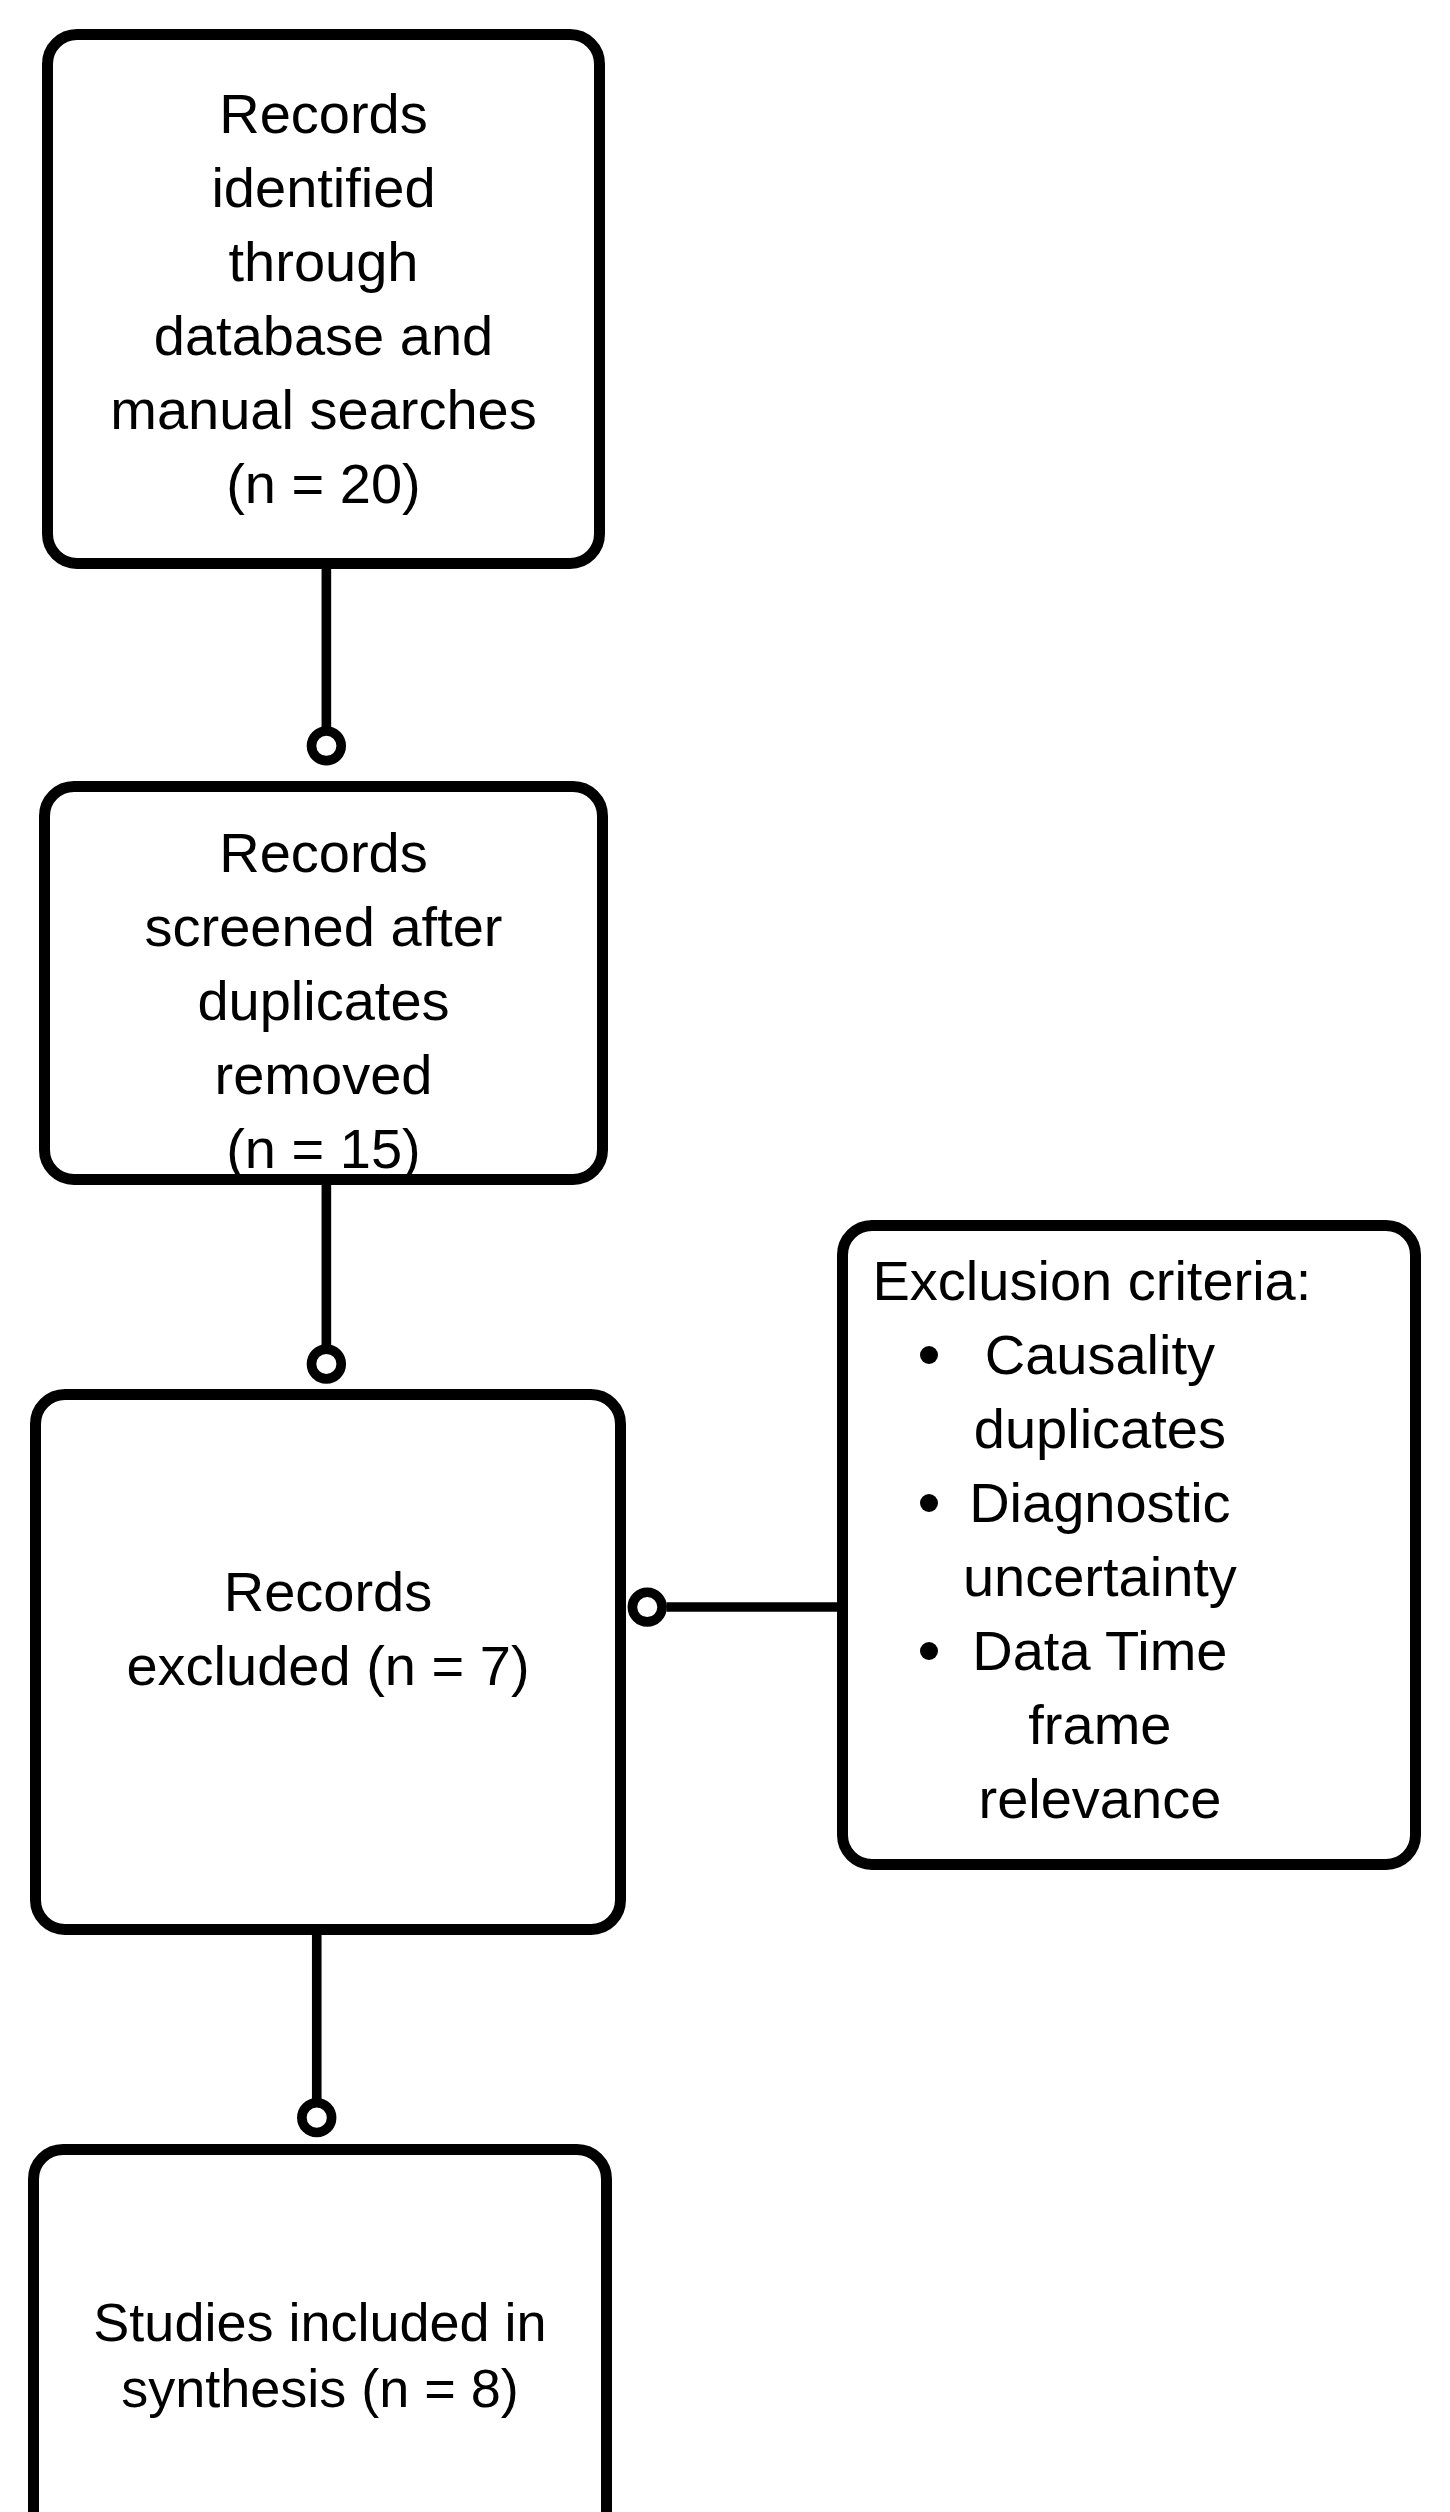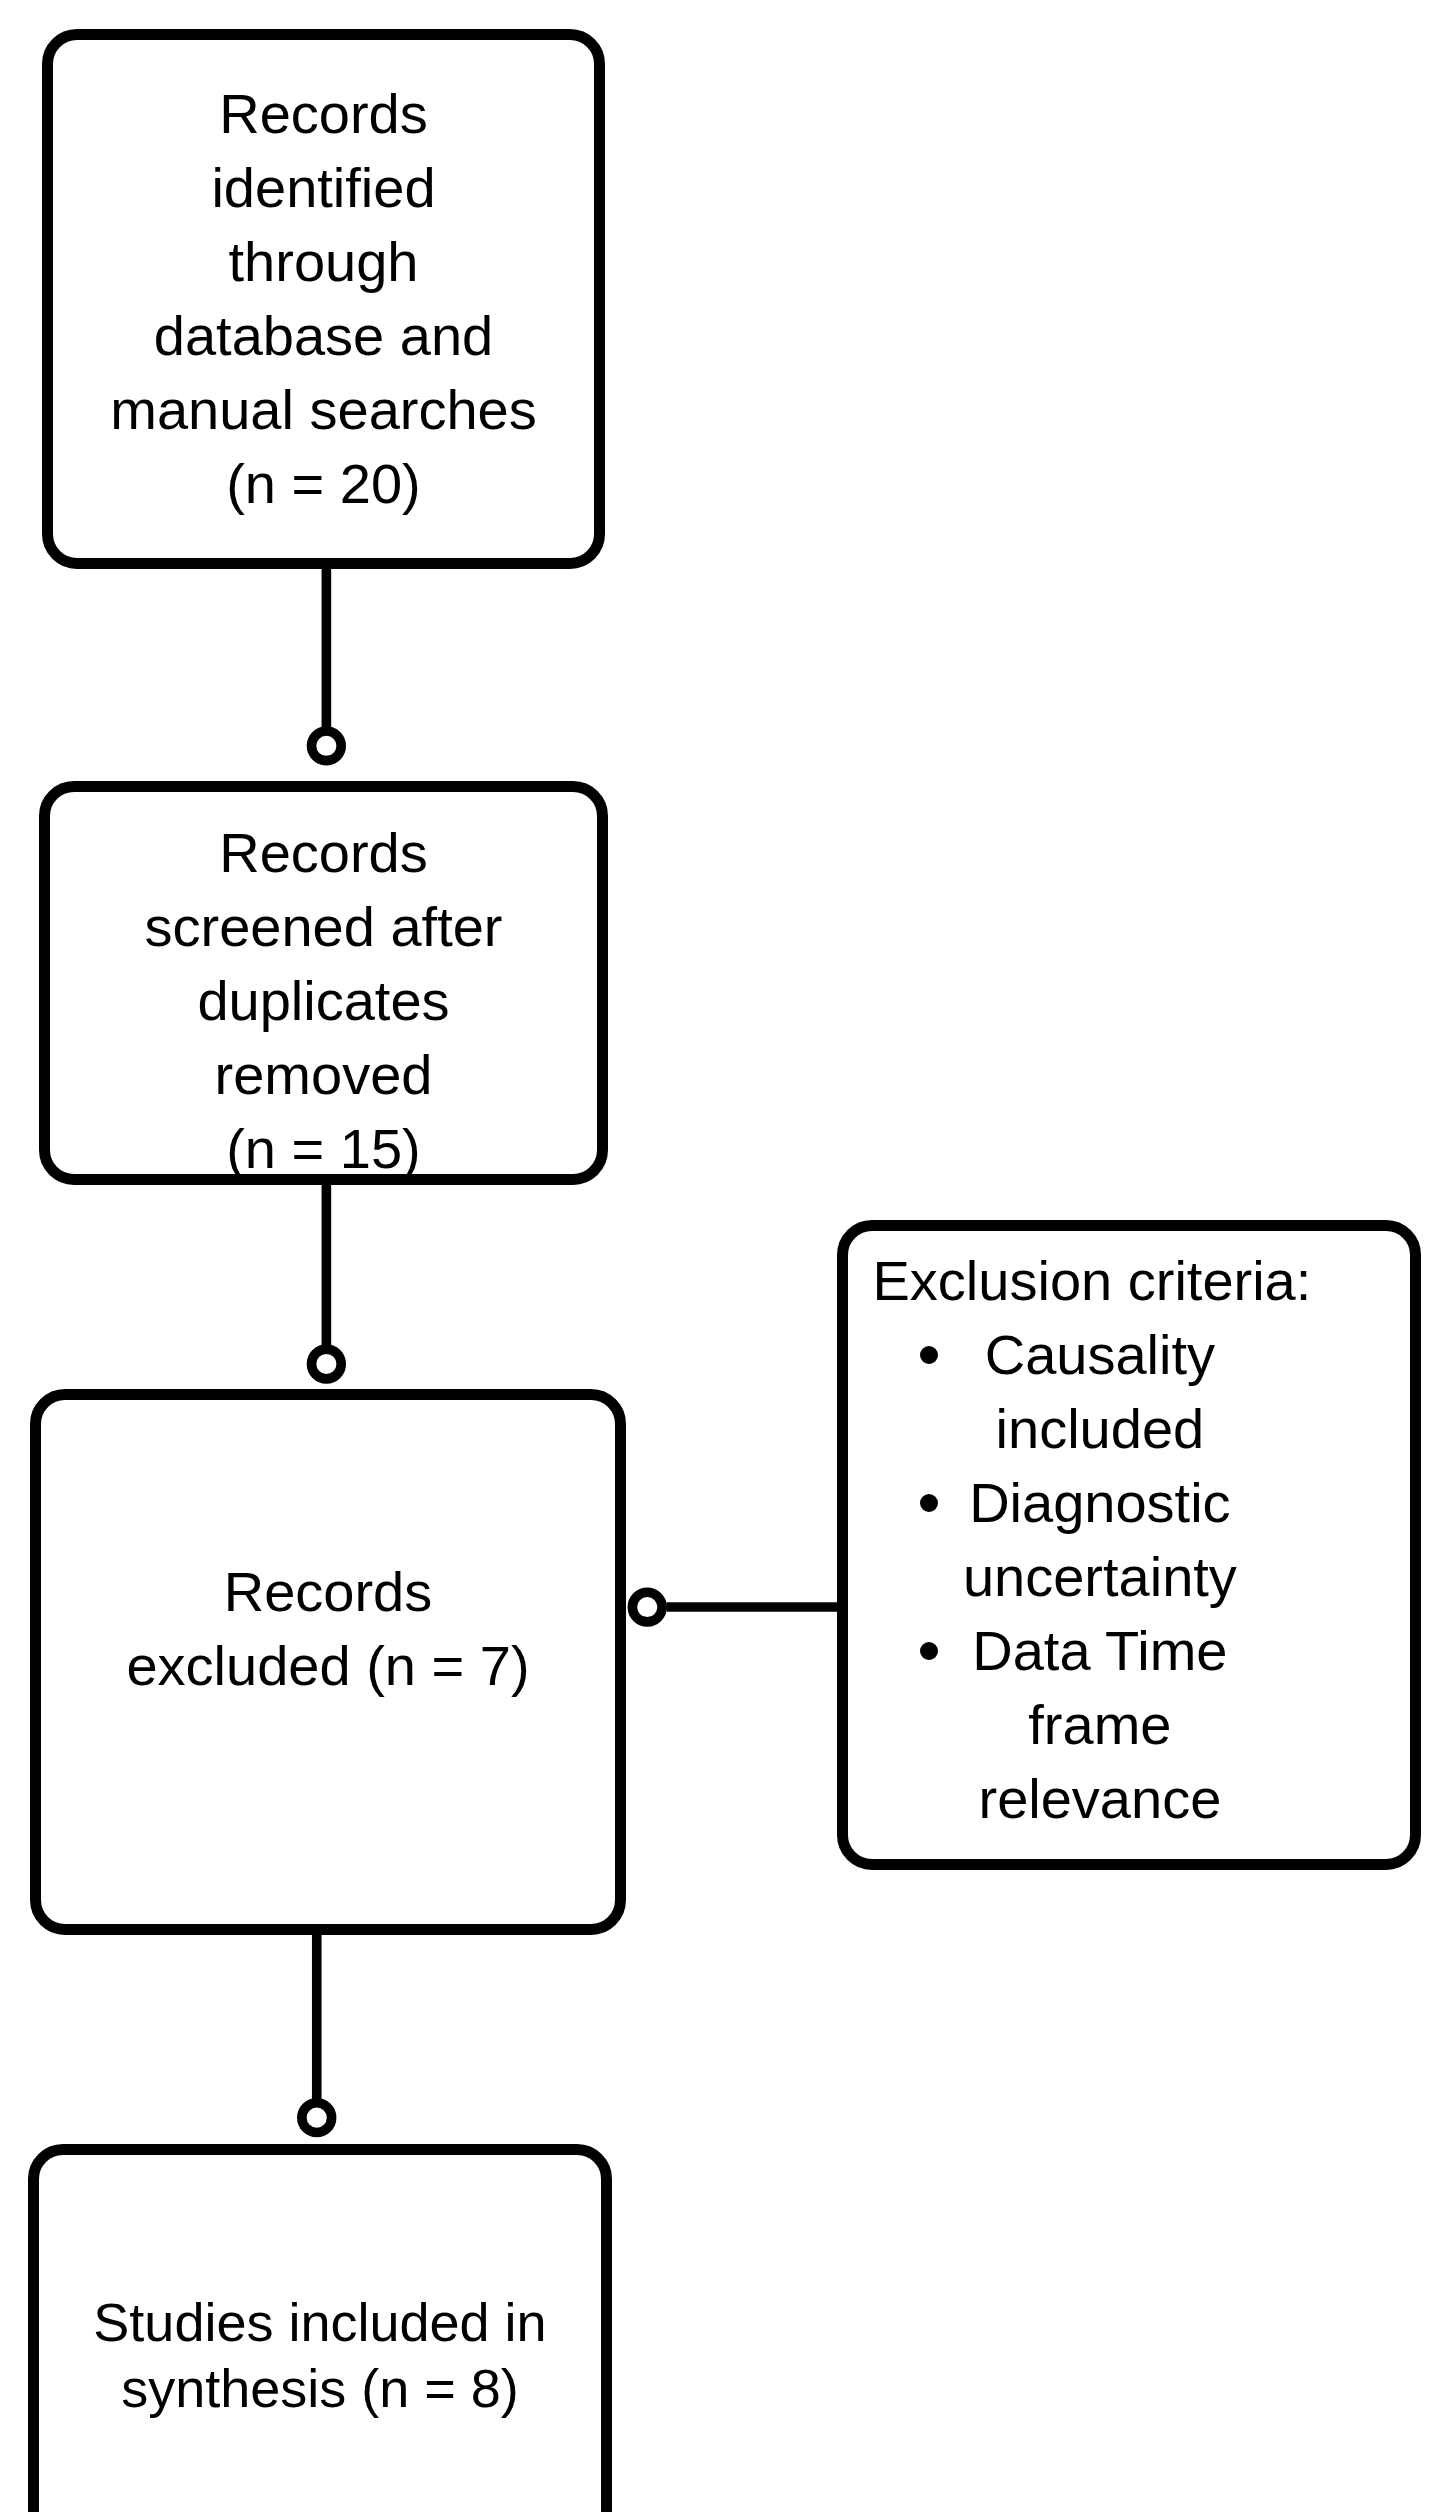--- a/index.html
+++ b/index.html
@@ -131,21 +131,21 @@
     <div class="node-text">Records
 excluded (n = 7)</div>
   </div>
 
   <div class="node" id="box-criteria">
     <div class="crit-header">Exclusion criteria:</div>
     <div class="crit-list">
       <div class="crit-item">
         <span class="dot"></span>
         <span class="crit-text">Causality
-included</span>
+duplicates</span>
       </div>
       <div class="crit-item">
         <span class="dot"></span>
         <span class="crit-text">Diagnostic
 uncertainty</span>
       </div>
       <div class="crit-item">
         <span class="dot"></span>
         <span class="crit-text">Data Time
 frame

